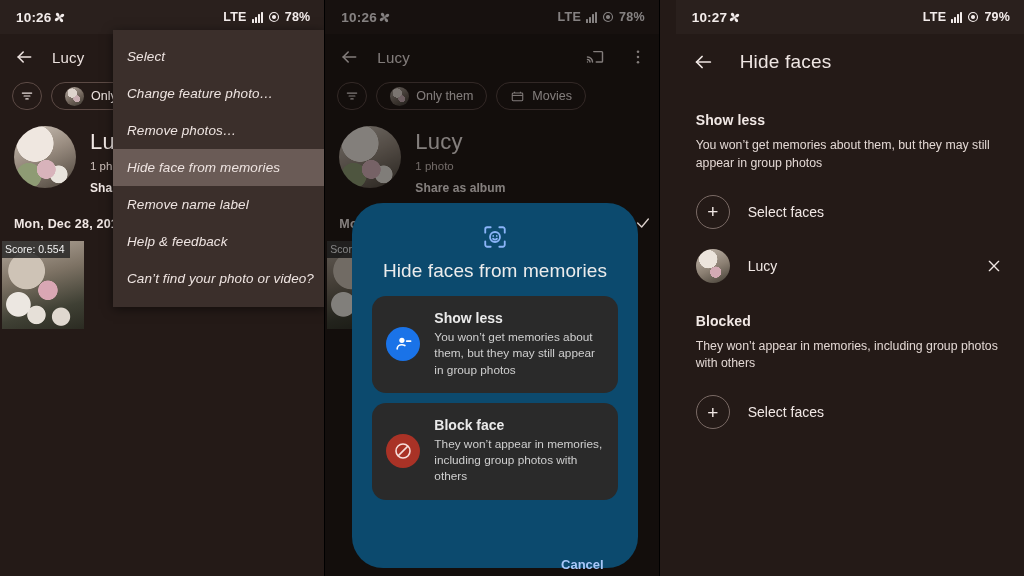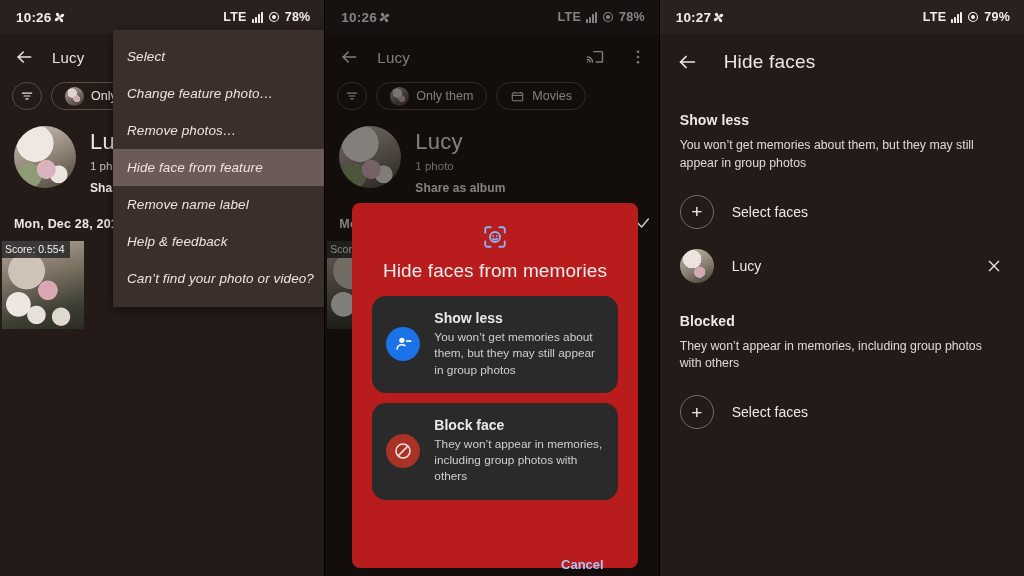--- a/index.html
+++ b/index.html
@@ -7,21 +7,21 @@
     width: 1024px; height: 576px;
     background: #000;
     font-family: "Liberation Sans", sans-serif;
     overflow: hidden;
   }
   .screens { display: flex; width: 1024px; height: 576px; }
 
   .panel { position: relative; height: 576px; overflow: hidden; background: #241a17; }
   .panel-1 { width: 325px; }
   .panel-2 { width: 334px; }
-  .panel-3 { width: 365px; }
+  .panel-3 { width: 365px; padding-left: 16px; }
 
   .gap { width: 1px; background: #000; height: 576px; flex: 0 0 1px; }
 
   
   .statusbar {
     height: 34px; display: flex; align-items: center;
     justify-content: space-between;
     padding: 0 14px 0 16px;
     background: #2a201d;
     color: #f3eceb;
@@ -114,21 +114,21 @@
     height: 37px; display: flex; align-items: center;
     padding: 0 14px; color: #eee4e1; font-size: 13.5px;
     letter-spacing: .1px; cursor: pointer; white-space: nowrap; font-style: italic;
   }
   .popup-item.highlight { background: #6a5b56; }
 
   
   .scrim { position: absolute; inset: 0; background: rgba(0,0,0,.45); }
   .dialog {
     position: absolute; left: 27px; right: 21px; top: 203px; bottom: 8px;
-    background: #b91c1c; border-radius: 8px;
+    background: #0c4a6e; border-radius: 31px;
     padding: 16px 20px 0 20px;
   }
   .dlg-icon-wrap { display: flex; justify-content: center; margin: 5px 0 10px 0; }
   .dlg-title {
     color: #ececec; font-size: 19px; text-align: center;
     letter-spacing: .1px; margin-bottom: 14px;
   }
   .dlg-card {
     background: #2a2a2a; border-radius: 14px;
     display: flex; align-items: center; gap: 14px;
@@ -248,21 +248,21 @@
     <div class="photo-grid">
       <div class="photo-tile">
         <span class="score-tag">Score: 0.554</span>
       </div>
     </div>
 
     <div class="popup">
       <div class="popup-item">Select</div>
       <div class="popup-item">Change feature photo…</div>
       <div class="popup-item">Remove photos…</div>
-      <div class="popup-item highlight">Hide face from feature</div>
+      <div class="popup-item highlight">Hide face from memories</div>
       <div class="popup-item">Remove name label</div>
       <div class="popup-item">Help &amp; feedback</div>
       <div class="popup-item">Can’t find your photo or video?</div>
     </div>
   </div>
 
   <div class="gap"></div>
 
   <div class="panel panel-2">
 

